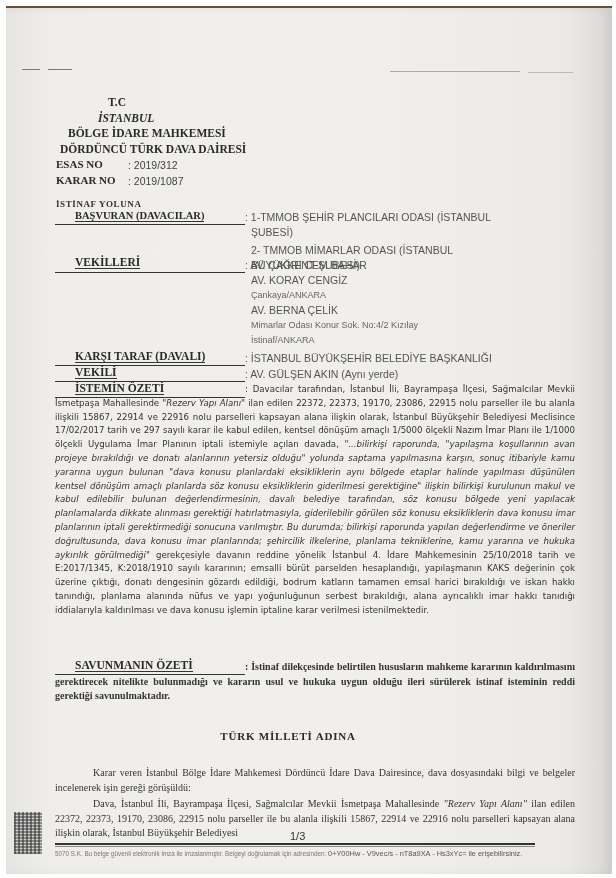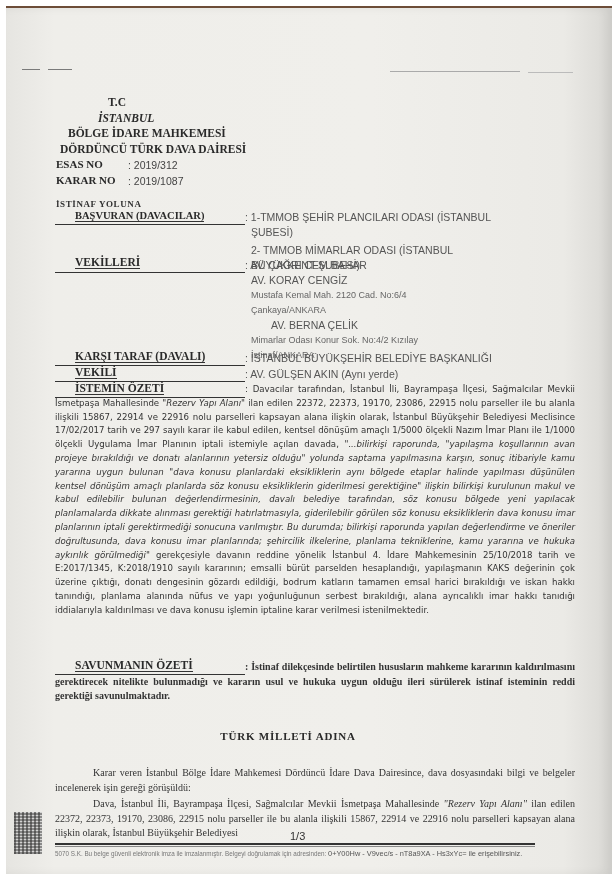--- a/index.html
+++ b/index.html
@@ -82,23 +82,22 @@
   <div style="padding-left:6px;">ŞUBESİ)</div>
   <div style="padding-left:6px; margin-top:3px;">2- TMMOB MİMARLAR ODASI (İSTANBUL</div>
   <div style="padding-left:6px;">BÜYÜKKENT ŞUBESİ)</div>
 </div>
 
 <div class="lbl" style="top:256px;">VEKİLLERİ</div>
 <div class="lbl-line" style="left:55px; top:272px; width:190px;"></div>
 <div class="party" style="top:258px;">
   <div>: AV. ÇAĞRI CEM BAHAR</div>
   <div style="padding-left:6px;">AV. KORAY CENGİZ</div>
-  <div style="padding-left:6px;" class="addr">Mustafa Kemal Mah. 2120 Cad. No:6/4</div>
   <div style="padding-left:6px;" class="addr">Çankaya/ANKARA</div>
-  <div style="padding-left:6px;margin-left:20px;">AV. BERNA ÇELİK</div>
+  <div style="padding-left:6px;">AV. BERNA ÇELİK</div>
   <div style="padding-left:6px;" class="addr">Mimarlar Odası Konur Sok. No:4/2 Kızılay</div>
   <div style="padding-left:6px;" class="addr">İstinaf/ANKARA</div>
 </div>
 
 <div class="lbl" style="top:350px;">KARŞI TARAF (DAVALI)</div>
 <div class="lbl-line" style="left:55px; top:365px; width:190px;"></div>
 <div class="party" style="top:351px;">: İSTANBUL BÜYÜKŞEHİR BELEDİYE BAŞKANLIĞI</div>
 
 <div class="lbl" style="top:366px;">VEKİLİ</div>
 <div class="lbl-line" style="left:55px; top:381px; width:190px;"></div>

